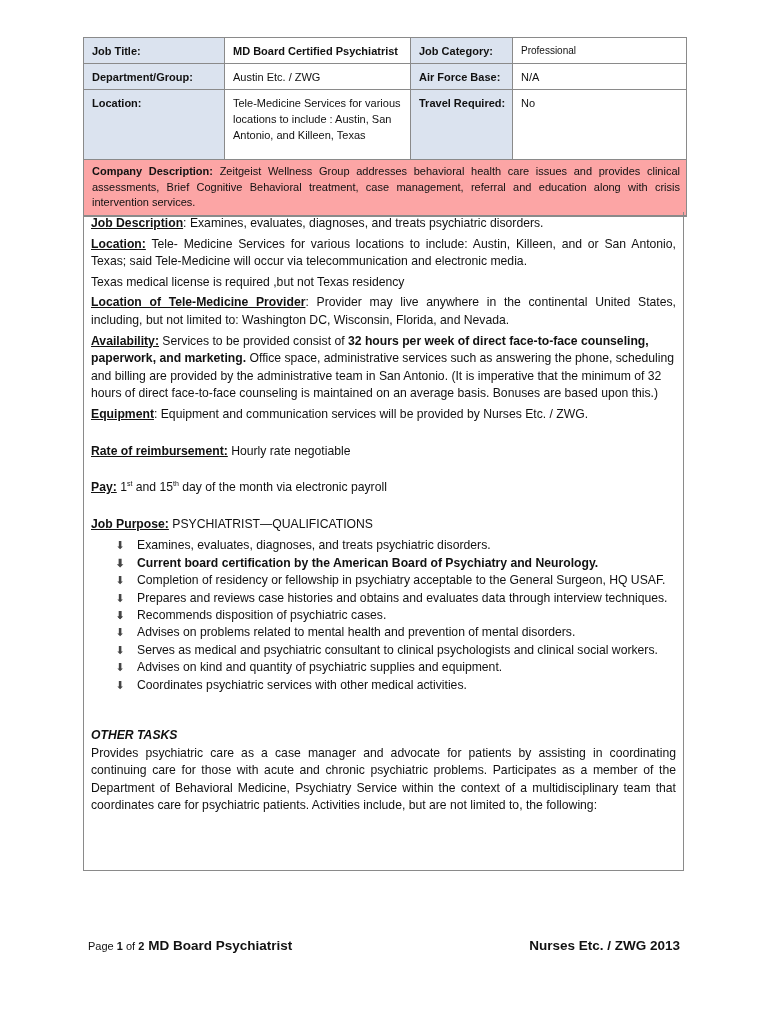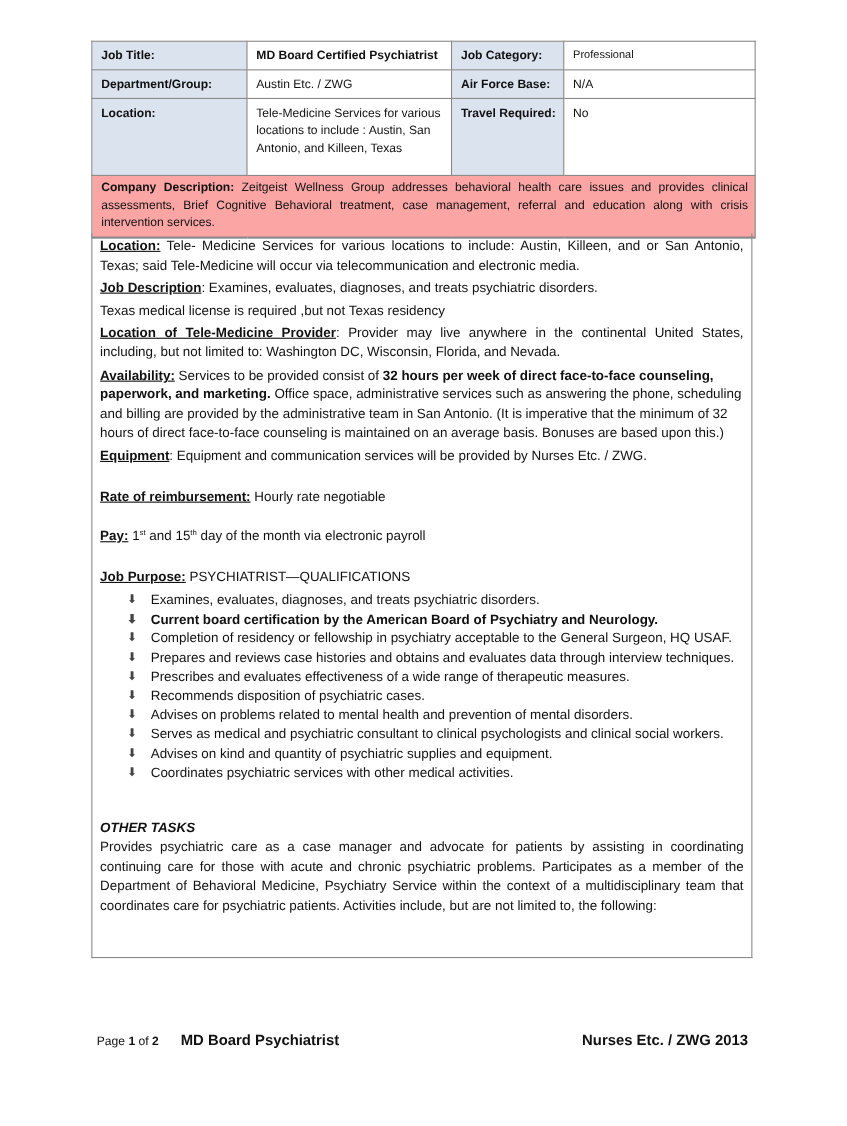--- a/index.html
+++ b/index.html
@@ -53,21 +53,21 @@
 
     .other-title { font-weight: bold; margin-top: 33px; font-style: italic; }
 
     
     .footer {
       position: absolute; left: 88px; top: 938px; width: 596px; height: 20px;
       font-size: 13.5px;
     }
     .footer .left { position: absolute; left: 0; top: 0; white-space: nowrap; }
     .footer .pg { font-size: 11px; }
-    .footer .title { font-weight: bold; margin-left: 20px; }
+    .footer .title { font-weight: bold; margin-left: 4px; }
     .footer .right { position: absolute; right: 4px; top: 0; font-weight: bold; white-space: nowrap; }
   </style>
 </head>
 <body>
 
 <div class="page">
 
   <table class="info-table">
     <colgroup>
       <col style="width:141px">
@@ -94,23 +94,23 @@
       <td class="lbl">Travel Required:</td>
       <td class="val">No</td>
     </tr>
     <tr>
       <td class="company" colspan="4"><b>Company Description:</b><span> Zeitgeist Wellness Group addresses behavioral health care issues and provides clinical assessments, Brief Cognitive Behavioral treatment, case management, referral and education along with crisis intervention services.</span></td>
     </tr>
   </tbody>
     </table>
 
   <div class="body-box">
+    <p class="para"><span class="hd">Job Description</span><span>: Examines, evaluates, diagnoses, and treats psychiatric disorders.</span></p>
+
     <p class="para justify"><span class="hd">Location:</span><span>  Tele- Medicine Services for various locations to include:  Austin, Killeen, and or San Antonio, Texas; said Tele-Medicine will occur via telecommunication and electronic media.</span></p>
-
-    <p class="para"><span class="hd">Job Description</span><span>: Examines, evaluates, diagnoses, and treats psychiatric disorders.</span></p>
 
     <p class="para">Texas medical license is required ,but not Texas residency</p>
 
     <p class="para justify"><span class="hd">Location of Tele-Medicine Provider</span><span>:  Provider may live anywhere in the continental United States, including, but not limited to:  Washington DC, Wisconsin, Florida, and Nevada.</span></p>
 
     <p class="para"><span class="hd">Availability:</span><span> Services to be provided consist of </span><span class="bold">32 hours per week of direct face-to-face counseling, paperwork, and marketing.</span><span> Office space, administrative services such as answering the phone, scheduling and billing are provided by the administrative team in San Antonio.  (It is imperative that the minimum of 32 hours of direct face-to-face counseling is maintained on an average basis.  Bonuses are based upon this.)</span></p>
 
     <p class="para"><span class="hd">Equipment</span><span>:  Equipment and communication services will be provided by Nurses Etc. / ZWG.</span></p>
 
     <div class="gap"></div>
@@ -120,21 +120,21 @@
     <p class="para"><span class="hd">Pay:</span><span>  1</span><sup>st</sup><span> and 15</span><sup>th</sup><span> day of the month via electronic payroll</span></p>
 
     <div class="gap"></div>
     <p class="para"><span class="hd">Job Purpose:</span><span> PSYCHIATRIST—QUALIFICATIONS</span></p>
 
     <ul class="bullets">
       <li><span class="arrow">⬇</span><span>Examines, evaluates, diagnoses, and treats psychiatric disorders.</span></li>
       <li class="b"><span class="arrow">⬇</span><span>Current board certification by the American Board of Psychiatry and Neurology.</span></li>
       <li><span class="arrow">⬇</span><span>Completion of residency or fellowship in psychiatry acceptable to the General Surgeon, HQ USAF.</span></li>
       <li><span class="arrow">⬇</span><span>Prepares and reviews case histories and obtains and evaluates data through interview techniques.</span></li>
-      <li><span class="arrow">⬇</span><span>Prescribes and evaluates effectiveness of a wide range of therapeutic measures.</span></li>
+      <li><span class="arrow">⬇</span></li>
       <li><span class="arrow">⬇</span><span>Recommends disposition of psychiatric cases.</span></li>
       <li><span class="arrow">⬇</span><span>Advises on problems related to mental health and prevention of mental disorders.</span></li>
       <li><span class="arrow">⬇</span><span>Serves as medical and psychiatric consultant to clinical psychologists and clinical social workers.</span></li>
       <li><span class="arrow">⬇</span><span>Advises on kind and quantity of psychiatric supplies and equipment.</span></li>
       <li><span class="arrow">⬇</span><span>Coordinates psychiatric services with other medical activities.</span></li>
     </ul>
 
     <div class="other-title">OTHER TASKS</div>
     <p class="para justify">Provides psychiatric care as a case manager and advocate for patients by assisting in coordinating continuing care for those with acute and chronic psychiatric problems.  Participates as a member of the Department of Behavioral Medicine, Psychiatry Service within the context of a multidisciplinary team that coordinates care for psychiatric patients. Activities include, but are not limited to, the following:</p>
   </div>

